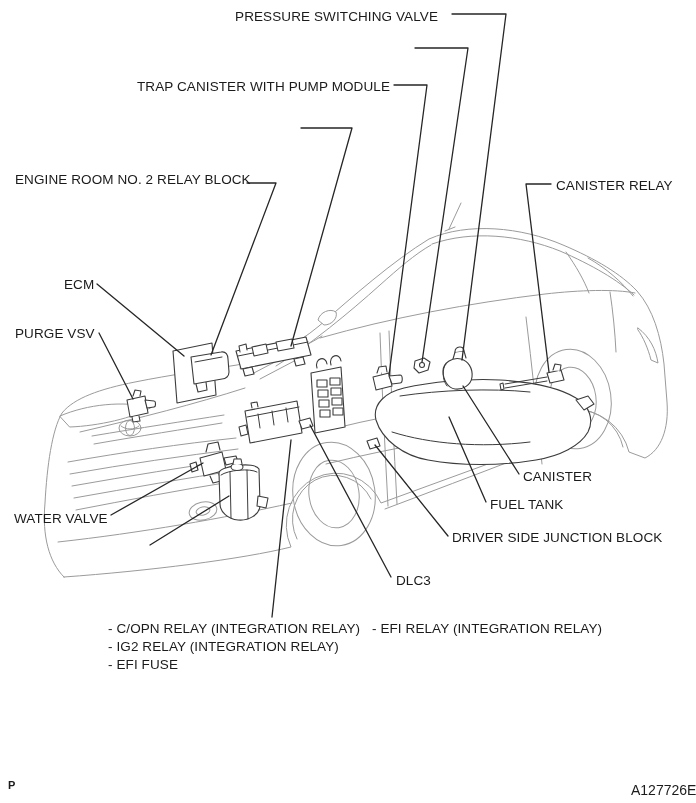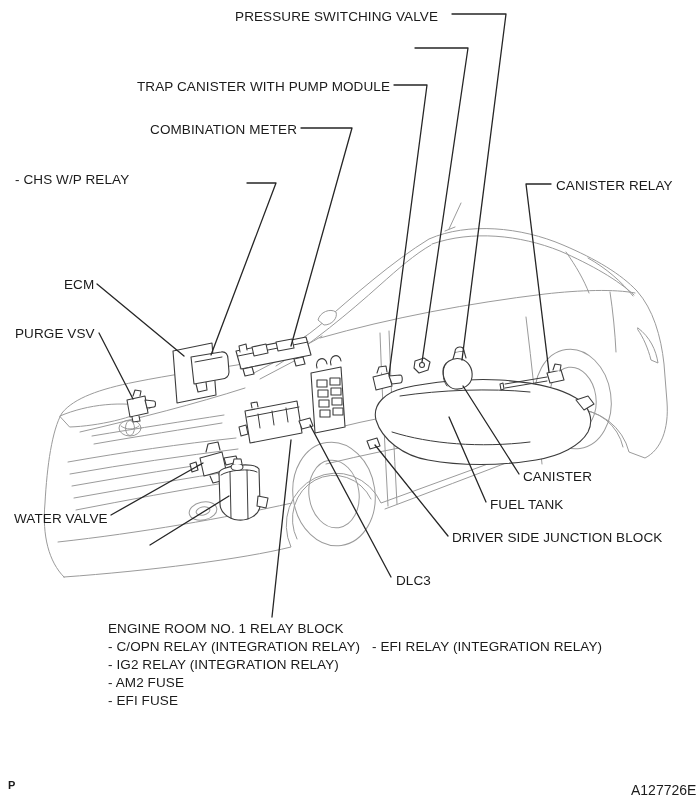--- a/index.html
+++ b/index.html
@@ -214,46 +214,43 @@
       <path class="leader" d="M448,536 L375,445"></path>
       <path class="leader" d="M391,577 L310,425"></path>
       <path class="leader" d="M111,515 L203,463"></path>
       <path class="leader" d="M150,545 L229,496"></path>
       <path class="leader" d="M291,440 L272,617"></path>
     </g>
   </svg>
 
   <div class="label r" style="right:258px;top:8px">PRESSURE SWITCHING VALVE</div>
   <div class="label r" style="right:306px;top:78px">TRAP CANISTER WITH PUMP MODULE</div>
-  <div class="label r" style="right:399px;top:121px">COMBINATION METER</div>
 
   <div class="label" style="left:15px;top:171px">
-    <div>- CHS W/P RELAY</div>
+    <div>ENGINE ROOM NO. 2 RELAY BLOCK</div>
   </div>
 
   <div class="label" style="left:64px;top:276px">ECM</div>
   <div class="label" style="left:15px;top:325px">PURGE VSV</div>
   <div class="label" style="left:556px;top:177px">CANISTER RELAY</div>
   <div class="label" style="left:523px;top:468px">CANISTER</div>
   <div class="label" style="left:490px;top:496px">FUEL TANK</div>
 
   <div class="label" style="left:452px;top:529px">
     <div>DRIVER SIDE JUNCTION BLOCK</div>
   </div>
 
   <div class="label" style="left:396px;top:572px">DLC3</div>
   <div class="label" style="left:14px;top:510px">WATER VALVE</div>
 
 
   <div class="label" style="left:108px;top:620px">
-    <div>ENGINE ROOM NO. 1 RELAY BLOCK</div>
     <div>
       <span>- C/OPN RELAY (INTEGRATION RELAY)</span>
       <span class="gap2">- EFI RELAY (INTEGRATION RELAY)</span>
     </div>
     <div>- IG2 RELAY (INTEGRATION RELAY)</div>
-    <div>- AM2 FUSE</div>
     <div>- EFI FUSE</div>
   </div>
 
   <div class="pageletter">P</div>
   <div class="doccode">A127726E02</div>
 </div>
 
 </body></html>

